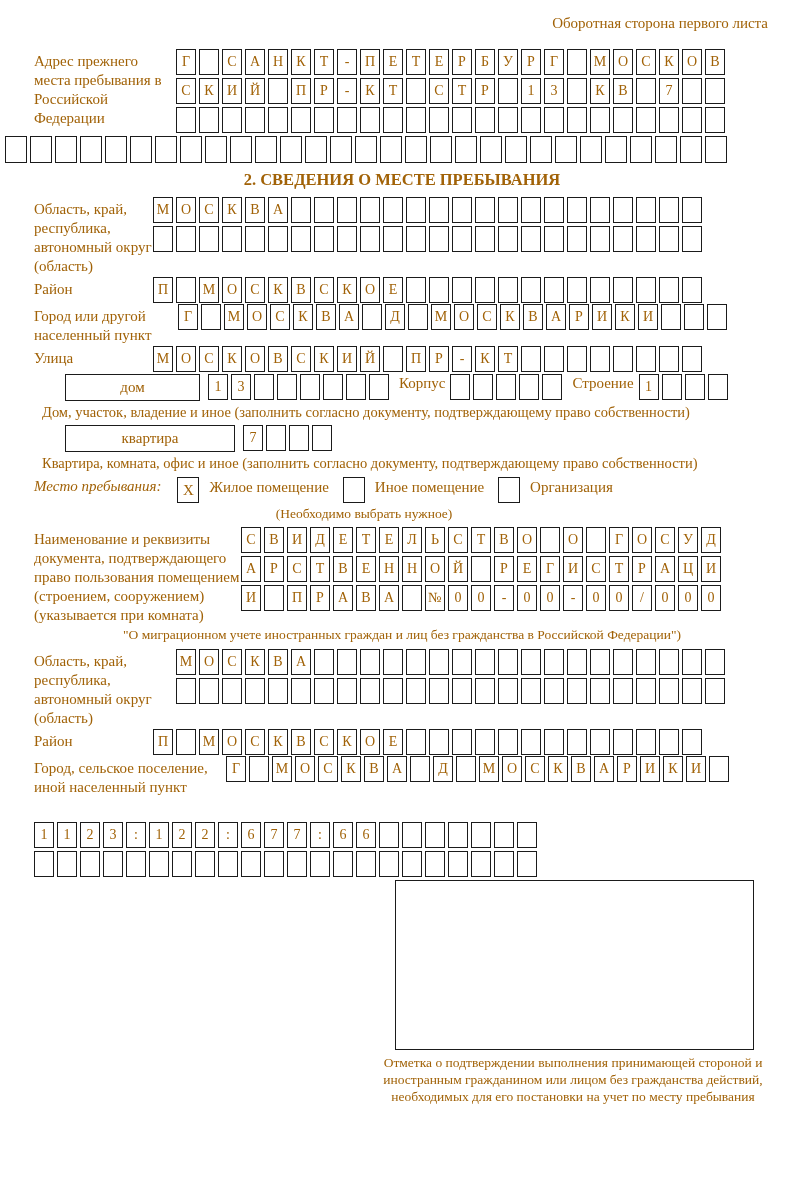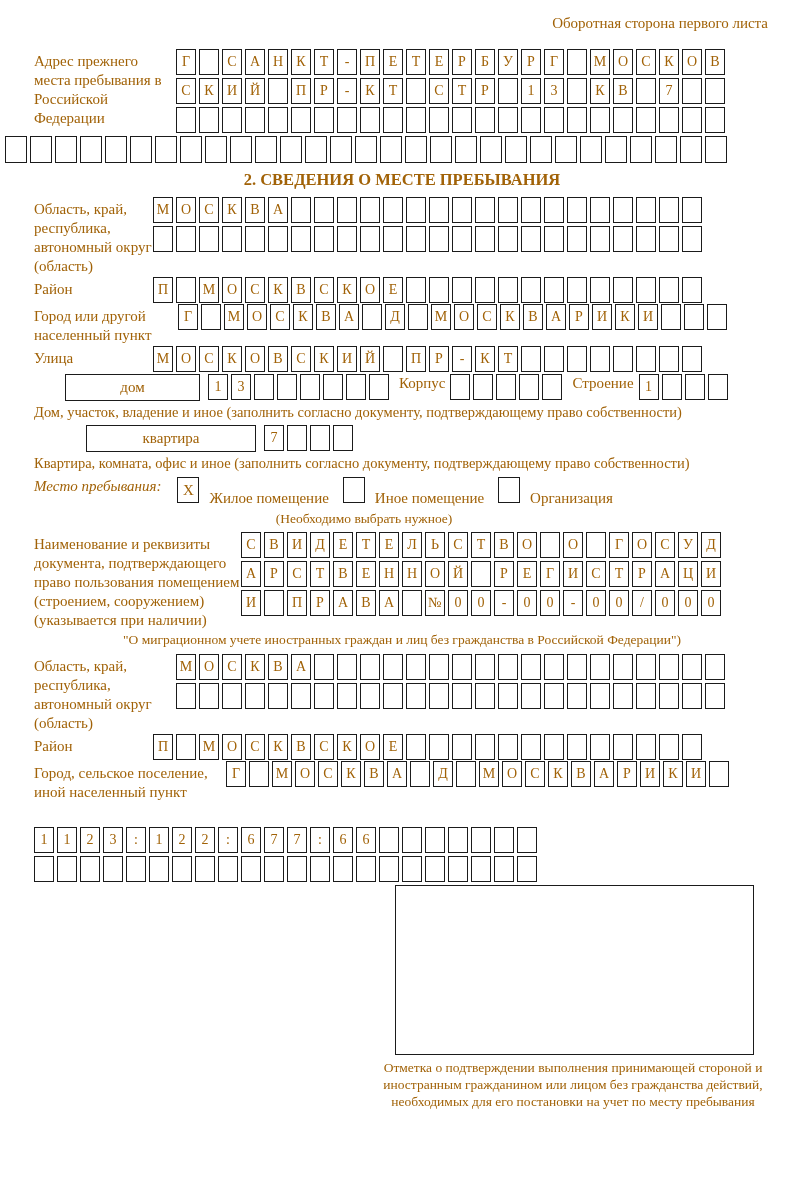--- a/index.html
+++ b/index.html
@@ -20,38 +20,38 @@
   .rows{display:flex;flex-direction:column;gap:3px;}
   .boxrow{display:flex;}
   .cbox{
     box-sizing:content-box;width:18px;height:24px;margin-right:3px;
     border:1.5px solid #1b1b1b;display:inline-flex;align-items:center;justify-content:center;
     font-size:14px;line-height:1;background:#fff;flex:0 0 auto;
   }
   .row-wide{margin-left:-29px;margin-top:3px;}
   .row-wide .cbox{width:20px;height:25px;}
   .note{font-size:13px;line-height:18px;text-align:center;margin:2px 0 4px;}
-  .note-left{font-size:14.5px;line-height:19px;margin:2px 0 3px;}
+  .note-left{font-size:14.5px;line-height:19px;margin:2px 8px 3px;}
   .sec-title{font-weight:bold;font-size:16.5px;text-align:center;margin:7px 0 8px;}
   .sub-title{font-weight:bold;font-size:15.5px;text-align:center;margin:12px 0 6px;}
   .inline-row{display:flex;margin:2px 0;}
   .house-row{margin-left:31px;}
   .wlabel{
     box-sizing:content-box;border:1.6px solid #1b1b1b;height:25px;
     display:inline-flex;align-items:center;justify-content:center;flex:0 0 auto;background:#fff;
   }
   .wl-dom{width:133px;margin-right:8px;}
-  .wl-kv{width:168px;margin-right:8px;margin-left:21px;}
+  .wl-kv{width:168px;margin-right:8px;}
   .mini-label{margin:0 5px 0 7px;white-space:nowrap;}
   .chk{
     box-sizing:content-box;width:20px;height:24px;border:1.6px solid #1b1b1b;
     display:inline-flex;align-items:center;justify-content:center;font-size:15px;flex:0 0 auto;background:#fff;
   }
   .stay-row{margin-top:4px;}
-  .stay-row .opt-lbl{margin:12px 14px 0 10px;white-space:nowrap;}
+  .stay-row .opt-lbl{margin:1px 14px 0 10px;white-space:nowrap;}
   .stay-lead{margin-right:16px;white-space:nowrap;font-style:italic;}
   .choose-note{width:420px;margin-left:120px;text-align:center;font-size:13.5px;line-height:18px;margin-top:2px;}
   .doc-field{margin-top:4px;}
   .fact-notes{font-size:13.5px;line-height:18px;text-align:center;margin:0 0 5px;}
   .cad-rows{margin-top:24px;}
   .stamp-wrap{margin-left:361px;margin-top:3px;}
   .stamp-box{width:357px;height:168px;border:1.6px solid #1b1b1b;background:#fff;}
   .stamp-caption{width:380px;margin-left:-12px;text-align:center;font-size:13.5px;line-height:17px;margin-top:4px;}
 </style>
 </head>
@@ -372,21 +372,21 @@
     <div class="chk">X</div>
     <div class="opt-lbl">Жилое помещение</div>
     <div class="chk"></div>
     <div class="opt-lbl">Иное помещение</div>
     <div class="chk"></div>
     <div class="opt-lbl">Организация</div>
   </div>
   <div class="choose-note">(Необходимо выбрать нужное)</div>
 
   <div class="field doc-field">
-    <div class="lbl lbl-d">Наименование и реквизиты документа, подтверждающего право пользования помещением (строением, сооружением) (указывается при наличии)</div>
+    <div class="lbl lbl-d">Наименование и реквизиты документа, подтверждающего право пользования помещением (строением, сооружением) (указывается при комната)</div>
     <div class="rows">
       <div class="boxrow">
           <span class="cbox">С</span>
           <span class="cbox">В</span>
           <span class="cbox">И</span>
           <span class="cbox">Д</span>
           <span class="cbox">Е</span>
           <span class="cbox">Т</span>
           <span class="cbox">Е</span>
           <span class="cbox">Л</span>

